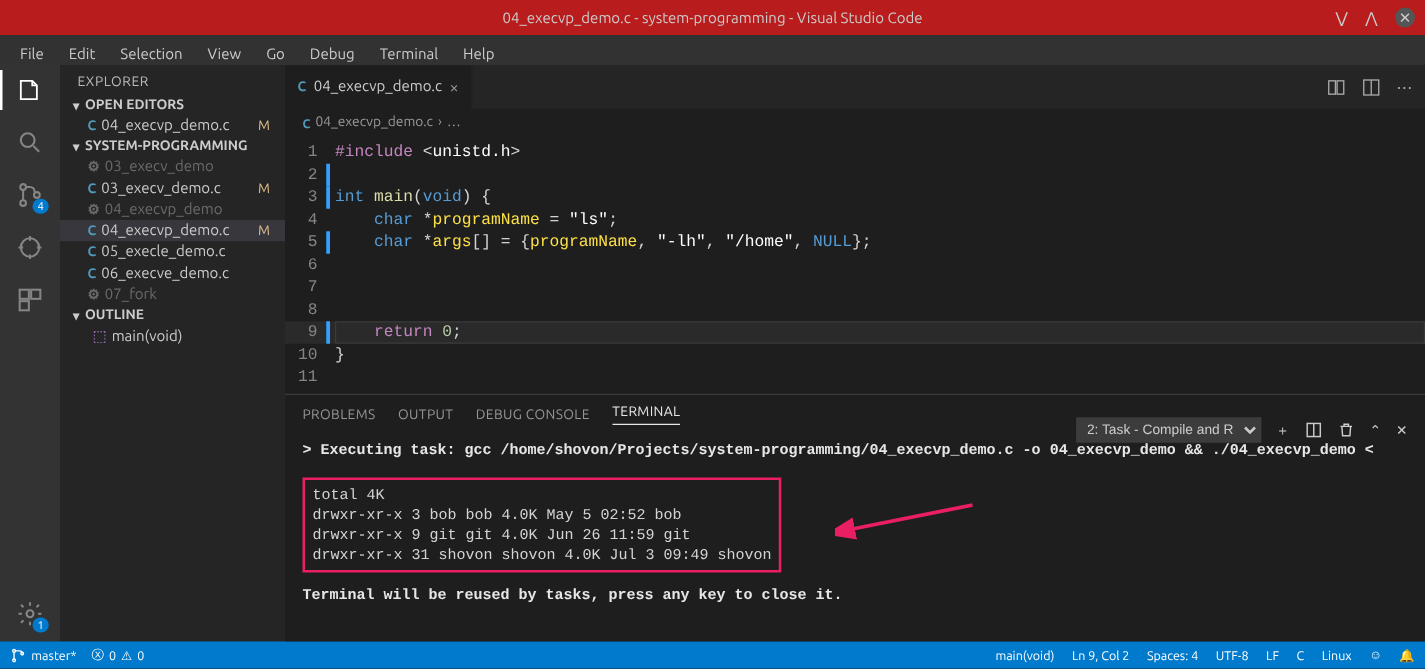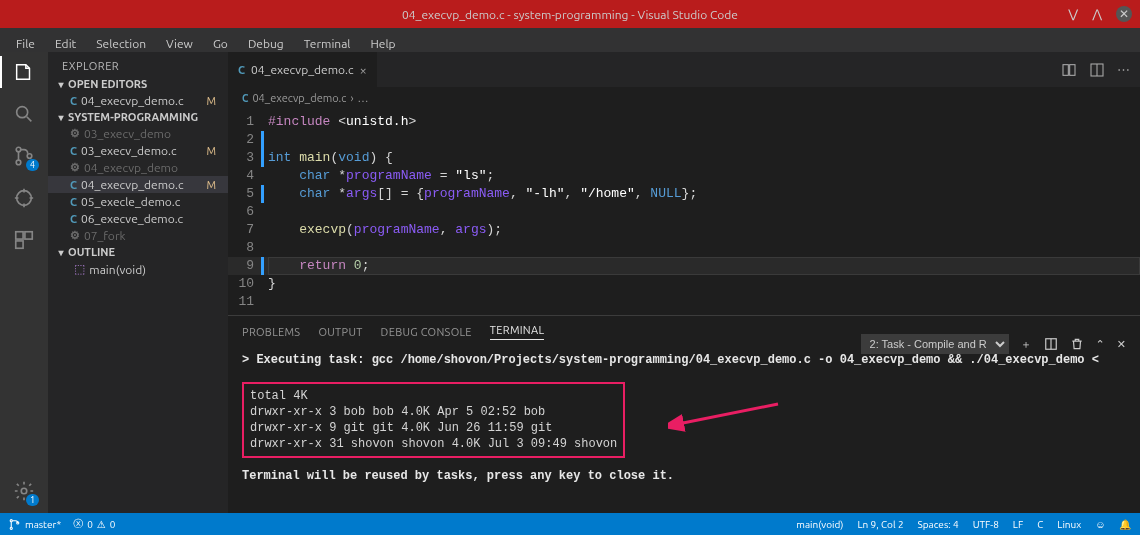--- a/index.html
+++ b/index.html
@@ -33,21 +33,21 @@
 .tab-actions { margin-left:auto; display:flex; align-items:center; gap:12px; padding:0 10px; color:#aaa;}
 .breadcrumb { height:22px; display:flex; align-items:center; padding:0 14px; font-size:11px; color:#9a9a9a; gap:4px;}
 .breadcrumb .fileicon{ color:#519aba; font-weight:700; font-size:10px;}
 .code { font-family: "Consolas","Courier New",monospace; font-size:13px; line-height:18px; padding:4px 0; flex:0 0 auto; }
 .code-row { display:flex; }
 .gutter { width:40px; text-align:right; color:#858585; padding-right:14px; user-select:none; position:relative;}
 .gutter.mod::after{content:"";position:absolute;right:4px;top:0;width:3px;height:18px;background:#33a0ff;}
 .code-text { white-space:pre; }
 .code-row.current { background:#2a2a2a; }
 .code-row.current .code-text { box-shadow: inset 0 0 0 1px #3a3a3a; flex:1;}
-.tok-k{color:#569cd6;} .tok-f{color:#dcdcaa;} .tok-s{color:#ffffff;} .tok-n{color:#b5cea8;} .tok-m{color:#c586c0;} .tok-i{color:#8b5cf6;} .tok-p{color:#d4d4d4;}
+.tok-k{color:#569cd6;} .tok-f{color:#dcdcaa;} .tok-s{color:#ffffff;} .tok-n{color:#b5cea8;} .tok-m{color:#c586c0;} .tok-i{color:#fde047;} .tok-p{color:#d4d4d4;}
 .panel { flex:1; border-top:1px solid #3c3c3c; display:flex; flex-direction:column; background:#1e1e1e; min-height:0;}
 .panel-tabs{ height:32px; display:flex; align-items:center; padding:0 14px; gap:18px; font-size:11px; color:#969696;}
 .panel-tabs .ptab{cursor:pointer; letter-spacing:0.3px;}
 .panel-tabs .ptab.active{ color:#e7e7e7; border-bottom:1px solid #e7e7e7; padding-bottom:3px;}
 .panel-tabs .ptoolbar{ margin-left:auto; display:flex; align-items:center; gap:12px; color:#ccc;margin-top:24px;}
 .panel-tabs select{ background:#3c3c3c; color:#ccc; border:1px solid #3c3c3c; font-size:11px; padding:2px 4px;}
 .terminal { font-family:"Consolas","Courier New",monospace; font-size:12px; line-height:16px; padding:4px 14px 8px; color:#d4d4d4; overflow:hidden;}
 .terminal .exec{ font-weight:700; color:#e7e7e7;}
 .terminal .boxed{ border:2px solid #e91e63; padding:4px 6px; display:inline-block; margin:6px 0;}
 .terminal .reuse{ font-weight:700; color:#e7e7e7;}
@@ -233,21 +233,20 @@
       <div class="code-row">
           <div class="gutter mod">5</div>
           <div class="code-text">    <span class="tok-k">char</span><span class="tok-p"> *</span><span class="tok-i">args</span><span class="tok-p">[] = {</span><span class="tok-i">programName</span><span class="tok-p">, </span><span class="tok-s">"-lh"</span><span class="tok-p">, </span><span class="tok-s">"/home"</span><span class="tok-p">, </span><span class="tok-k">NULL</span><span class="tok-p">};</span></div>
         </div>
       <div class="code-row">
           <div class="gutter">6</div>
           <div class="code-text"> </div>
         </div>
       <div class="code-row">
           <div class="gutter">7</div>
-          <div class="code-text">    <span class="tok-f">execvp</span><span class="tok-p">(</span><span class="tok-i">programName</span><span class="tok-p">, </span><span class="tok-i">args</span><span class="tok-p">);</span></div>
         </div>
       <div class="code-row">
           <div class="gutter">8</div>
           <div class="code-text"> </div>
         </div>
       <div class="code-row current">
           <div class="gutter mod">9</div>
           <div class="code-text">    <span class="tok-m">return</span><span> </span><span class="tok-n">0</span><span class="tok-p">;</span></div>
         </div>
       <div class="code-row">
@@ -282,21 +281,21 @@
             </span>
           <span>⌃</span>
           <span>✕</span>
         </div>
       </div>
       <div class="terminal" style="position:relative;">
         <div><span class="exec">&gt; Executing task: </span><span class="exec">gcc /home/shovon/Projects/system-programming/04_execvp_demo.c -o 04_execvp_demo &amp;&amp; ./04_execvp_demo </span><span class="exec">&lt;</span></div>
         <div style="height:8px;"></div>
         <div class="boxed">
           <div>total 4K</div>
-          <div>drwxr-xr-x  3 bob    bob    4.0K Apr  5 02:52 bob</div>
+          <div>drwxr-xr-x  3 bob    bob    4.0K May  5 02:52 bob</div>
           <div>drwxr-xr-x  9 git    git    4.0K Jun 26 11:59 git</div>
           <div>drwxr-xr-x 31 shovon shovon 4.0K Jul  3 09:49 shovon</div>
         </div>
         <svg class="pink-arrow" style="left:440px; top:46px;" width="120" height="40">
             <defs>
               <marker id="ah" markerWidth="10" markerHeight="10" refX="2" refY="3" orient="auto">
                 <path d="M0,0 L0,6 L8,3 z" fill="#e91e63"></path>
               </marker>
             </defs>
             <line x1="110" y1="10" x2="10" y2="30" stroke="#e91e63" stroke-width="3" marker-end="url(#ah)"></line>

